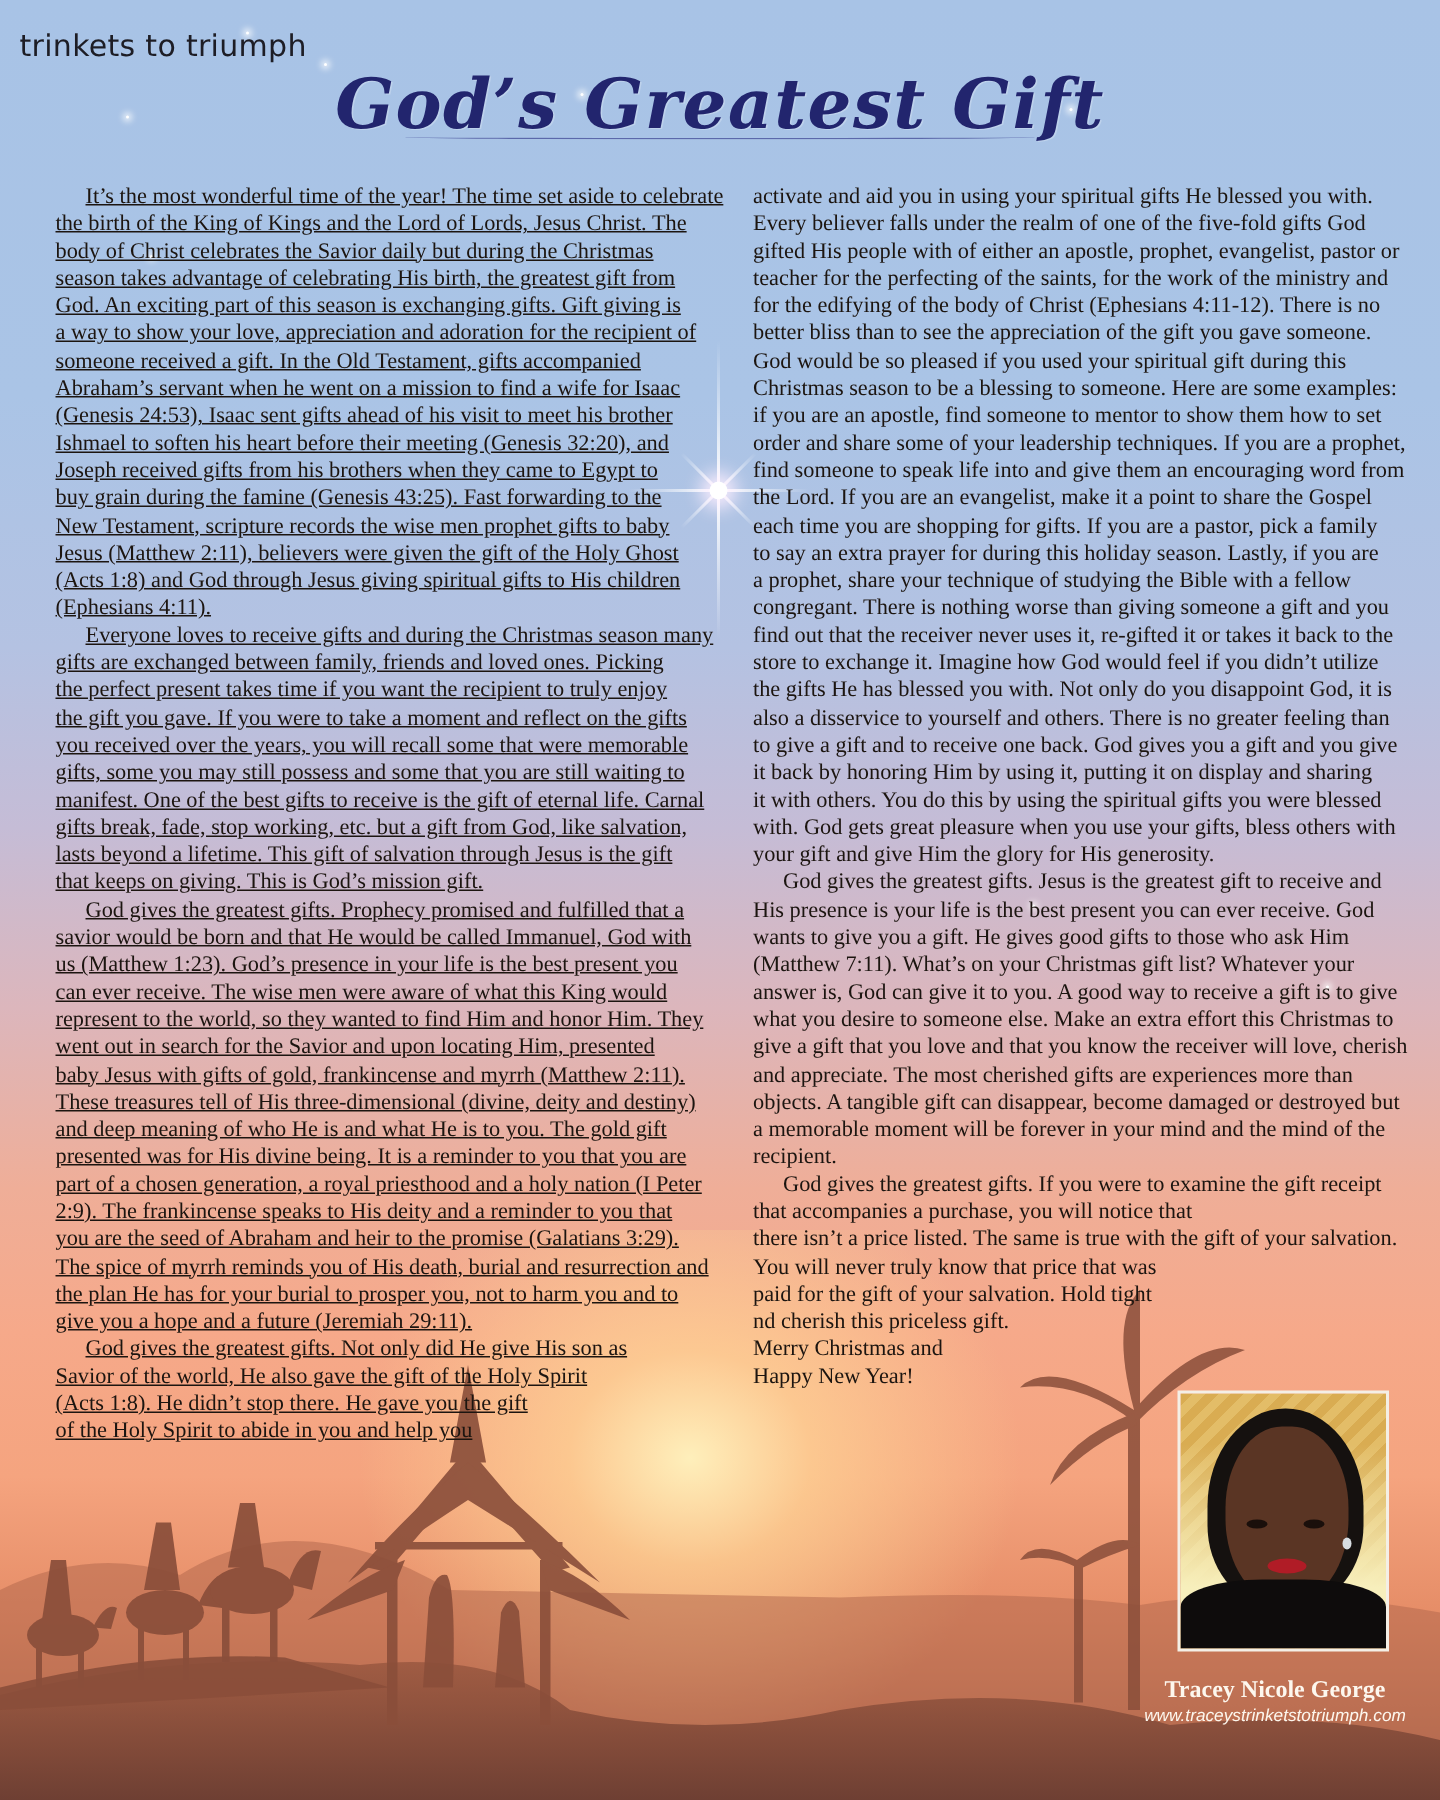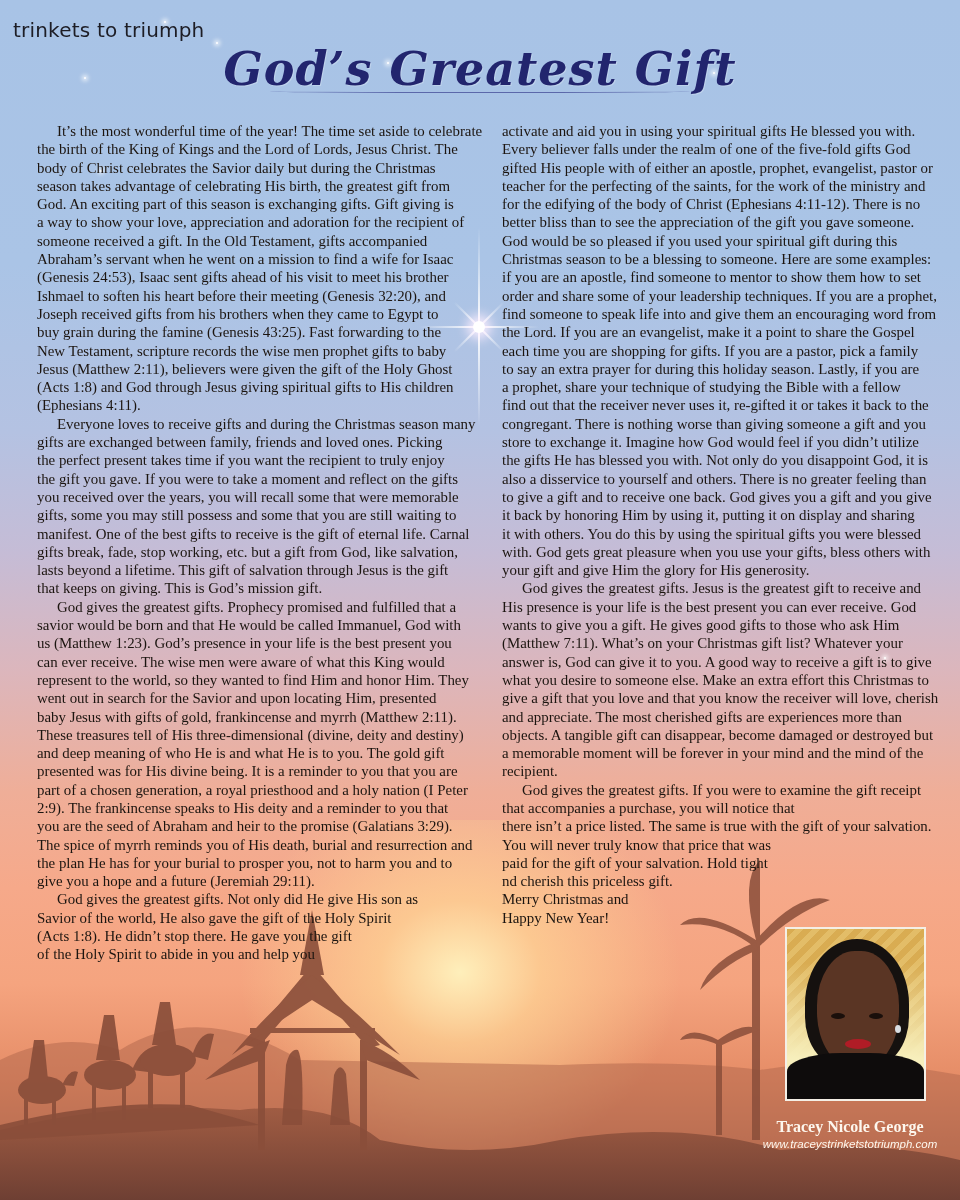--- a/index.html
+++ b/index.html
@@ -29,21 +29,21 @@
     text-shadow: 1px 1px 0 rgba(255,255,255,0.25);
   }
   .title .swash {
     display:block; margin:-6px auto 0; width:420px; height:2px;
     border-bottom:1px solid rgba(40,44,130,0.6); border-radius:50%;
   }
   .col {
     position:absolute; top:122px;
     font-size:14.9px; line-height:18.3px; color:#1c1510;
   }
-  .col.left { left:37px; width:448px; }
+  .col.left { left:37px; width:448px;text-decoration:underline; }
   .col.right { left:502px; width:455px; }
   .col p { margin:0; text-indent:20px; }
   .col p.noindent { text-indent:0; }
   .col .ln { display:block; }
   .star { position:absolute; width:2px; height:2px; background:#fff; border-radius:50%;
           box-shadow:0 0 4px 2px rgba(255,255,255,0.8); }
   .bigstar { position:absolute; left:479px; top:327px; width:0; height:0; }
   .bigstar span { position:absolute; left:-60px; top:-1px; width:120px; height:2px;
      background:linear-gradient(90deg, rgba(255,255,255,0), #fff 50%, rgba(255,255,255,0)); }
   .bigstar span.v { transform:rotate(90deg); width:200px; left:-100px; }
@@ -233,22 +233,22 @@
       <span class="ln">better bliss than to see the appreciation of the gift you gave someone.</span>
       <span class="ln">God would be so pleased if you used your spiritual gift during this</span>
       <span class="ln">Christmas season to be a blessing to someone. Here are some examples:</span>
       <span class="ln">if you are an apostle, find someone to mentor to show them how to set</span>
       <span class="ln">order and share some of your leadership techniques. If you are a prophet,</span>
       <span class="ln">find someone to speak life into and give them an encouraging word from</span>
       <span class="ln">the Lord. If you are an evangelist, make it a point to share the Gospel</span>
       <span class="ln">each time you are shopping for gifts. If you are a pastor, pick a family</span>
       <span class="ln">to say an extra prayer for during this holiday season. Lastly, if you are</span>
       <span class="ln">a prophet, share your technique of studying the Bible with a fellow</span>
+      <span class="ln">congregant. There is nothing worse than giving someone a gift and you</span>
       <span class="ln">find out that the receiver never uses it, re-gifted it or takes it back to the</span>
-      <span class="ln">congregant. There is nothing worse than giving someone a gift and you</span>
       <span class="ln">store to exchange it. Imagine how God would feel if you didn’t utilize</span>
       <span class="ln">the gifts He has blessed you with. Not only do you disappoint God, it is</span>
       <span class="ln">also a disservice to yourself and others. There is no greater feeling than</span>
       <span class="ln">to give a gift and to receive one back. God gives you a gift and you give</span>
       <span class="ln">it back by honoring Him by using it, putting it on display and sharing</span>
       <span class="ln">it with others. You do this by using the spiritual gifts you were blessed</span>
       <span class="ln">with.  God gets great pleasure when you use your gifts, bless others with</span>
       <span class="ln">your gift and give Him the glory for His generosity.</span>
     </p>
     <p>

